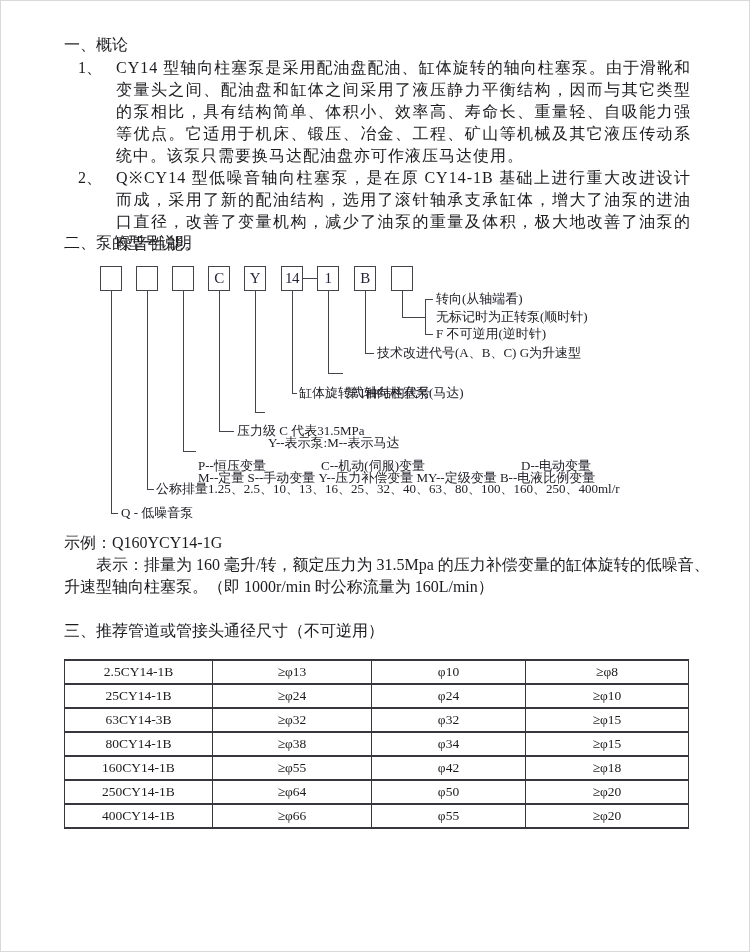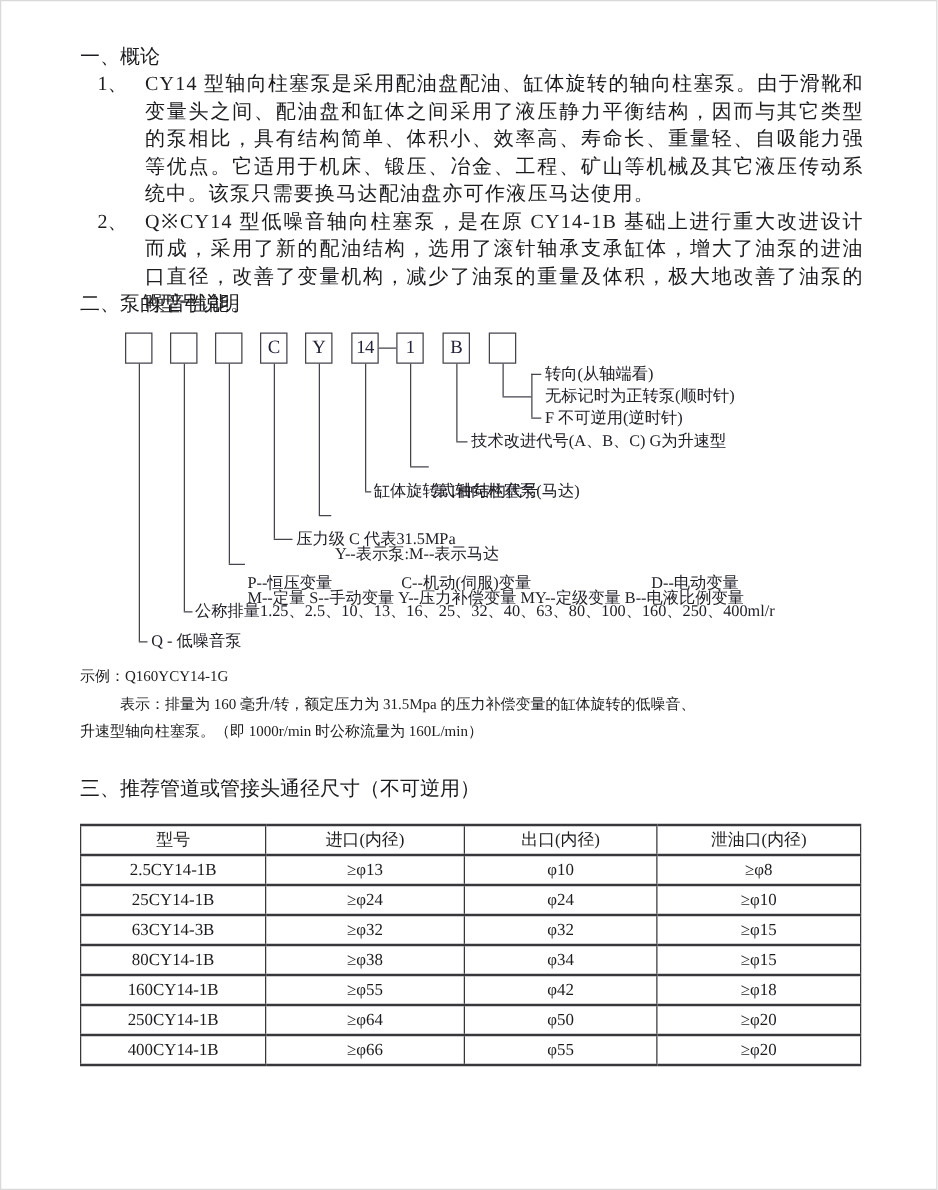--- a/index.html
+++ b/index.html
@@ -17,21 +17,21 @@
   .abs { position:absolute; }
   .h { font-size:16px; white-space:nowrap; }
   .para {
     position:absolute;
     font-size:16px; line-height:22px;
     letter-spacing:1px;
     text-align:justify;
   }
   .para .num { position:absolute; left:0; top:0; letter-spacing:0; }
   .para .ptext { display:block; padding-left:38px; }
-  .exline { font-size:12px; white-space:nowrap; }
+  .exline { font-size:16px; white-space:nowrap; }
   
   .diagram { position:absolute; left:0; top:256px; width:750px; height:272px; }
   .mbox {
     position:absolute; top:9px; width:22px; height:25px;
     border:1px solid #44444c;
     font-size:15px; line-height:23px; text-align:center;
     color:#23233a; letter-spacing:-0.5px;
   }
   .vline { position:absolute; width:0; border-left:1px solid #44444c; }
   .hline { position:absolute; height:0; border-top:1px solid #44444c; }
@@ -139,26 +139,20 @@
   <div class="abs h" style="left:63px; top:620px;">三、推荐管道或管接头通径尺寸（不可逆用）</div>
 
   <table class="pipe-table">
     <colgroup>
       <col style="width:148px;">
         <col style="width:159px;">
         <col style="width:154px;">
         <col style="width:163px;">
     </colgroup>
     <tbody>
-        <tr>
-      <th>型号</th>
-      <th>进口(内径)</th>
-      <th>出口(内径)</th>
-      <th>泄油口(内径)</th>
-    </tr>
     <tr>
       <td>2.5CY14-1B</td>
       <td>≥φ13</td>
       <td>φ10</td>
       <td>≥φ8</td>
     </tr>
     <tr>
       <td>25CY14-1B</td>
       <td>≥φ24</td>
       <td>φ24</td>

